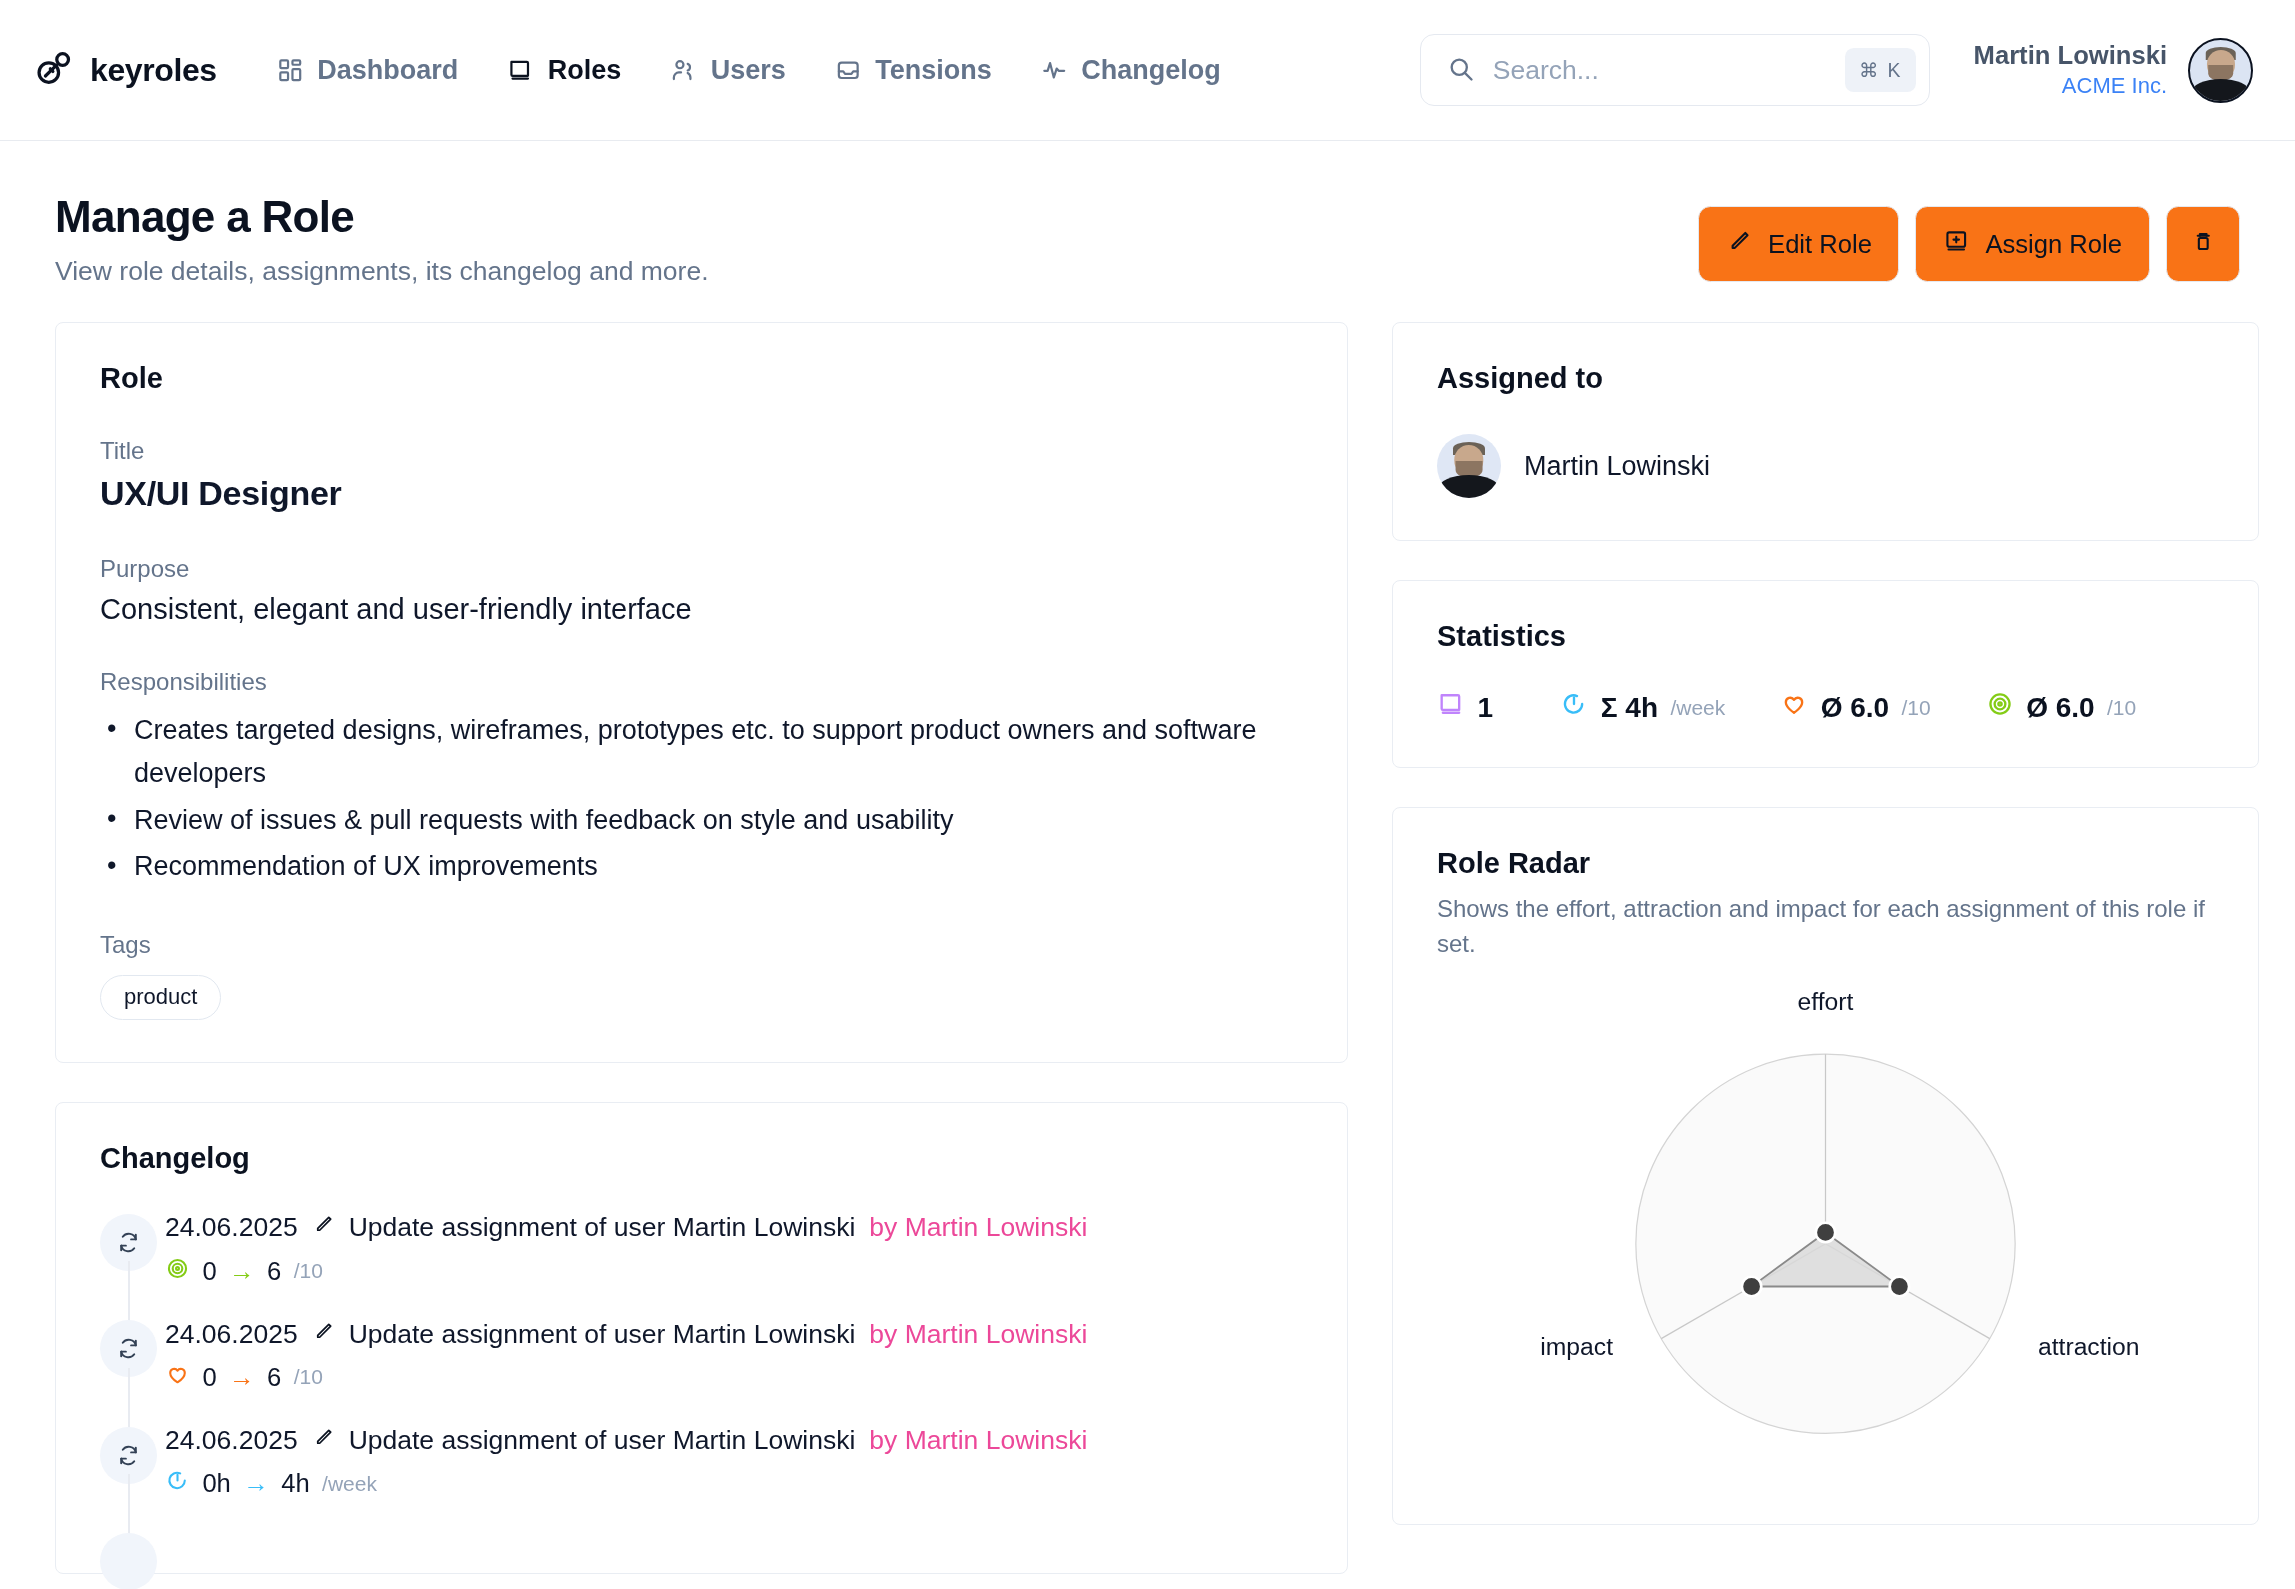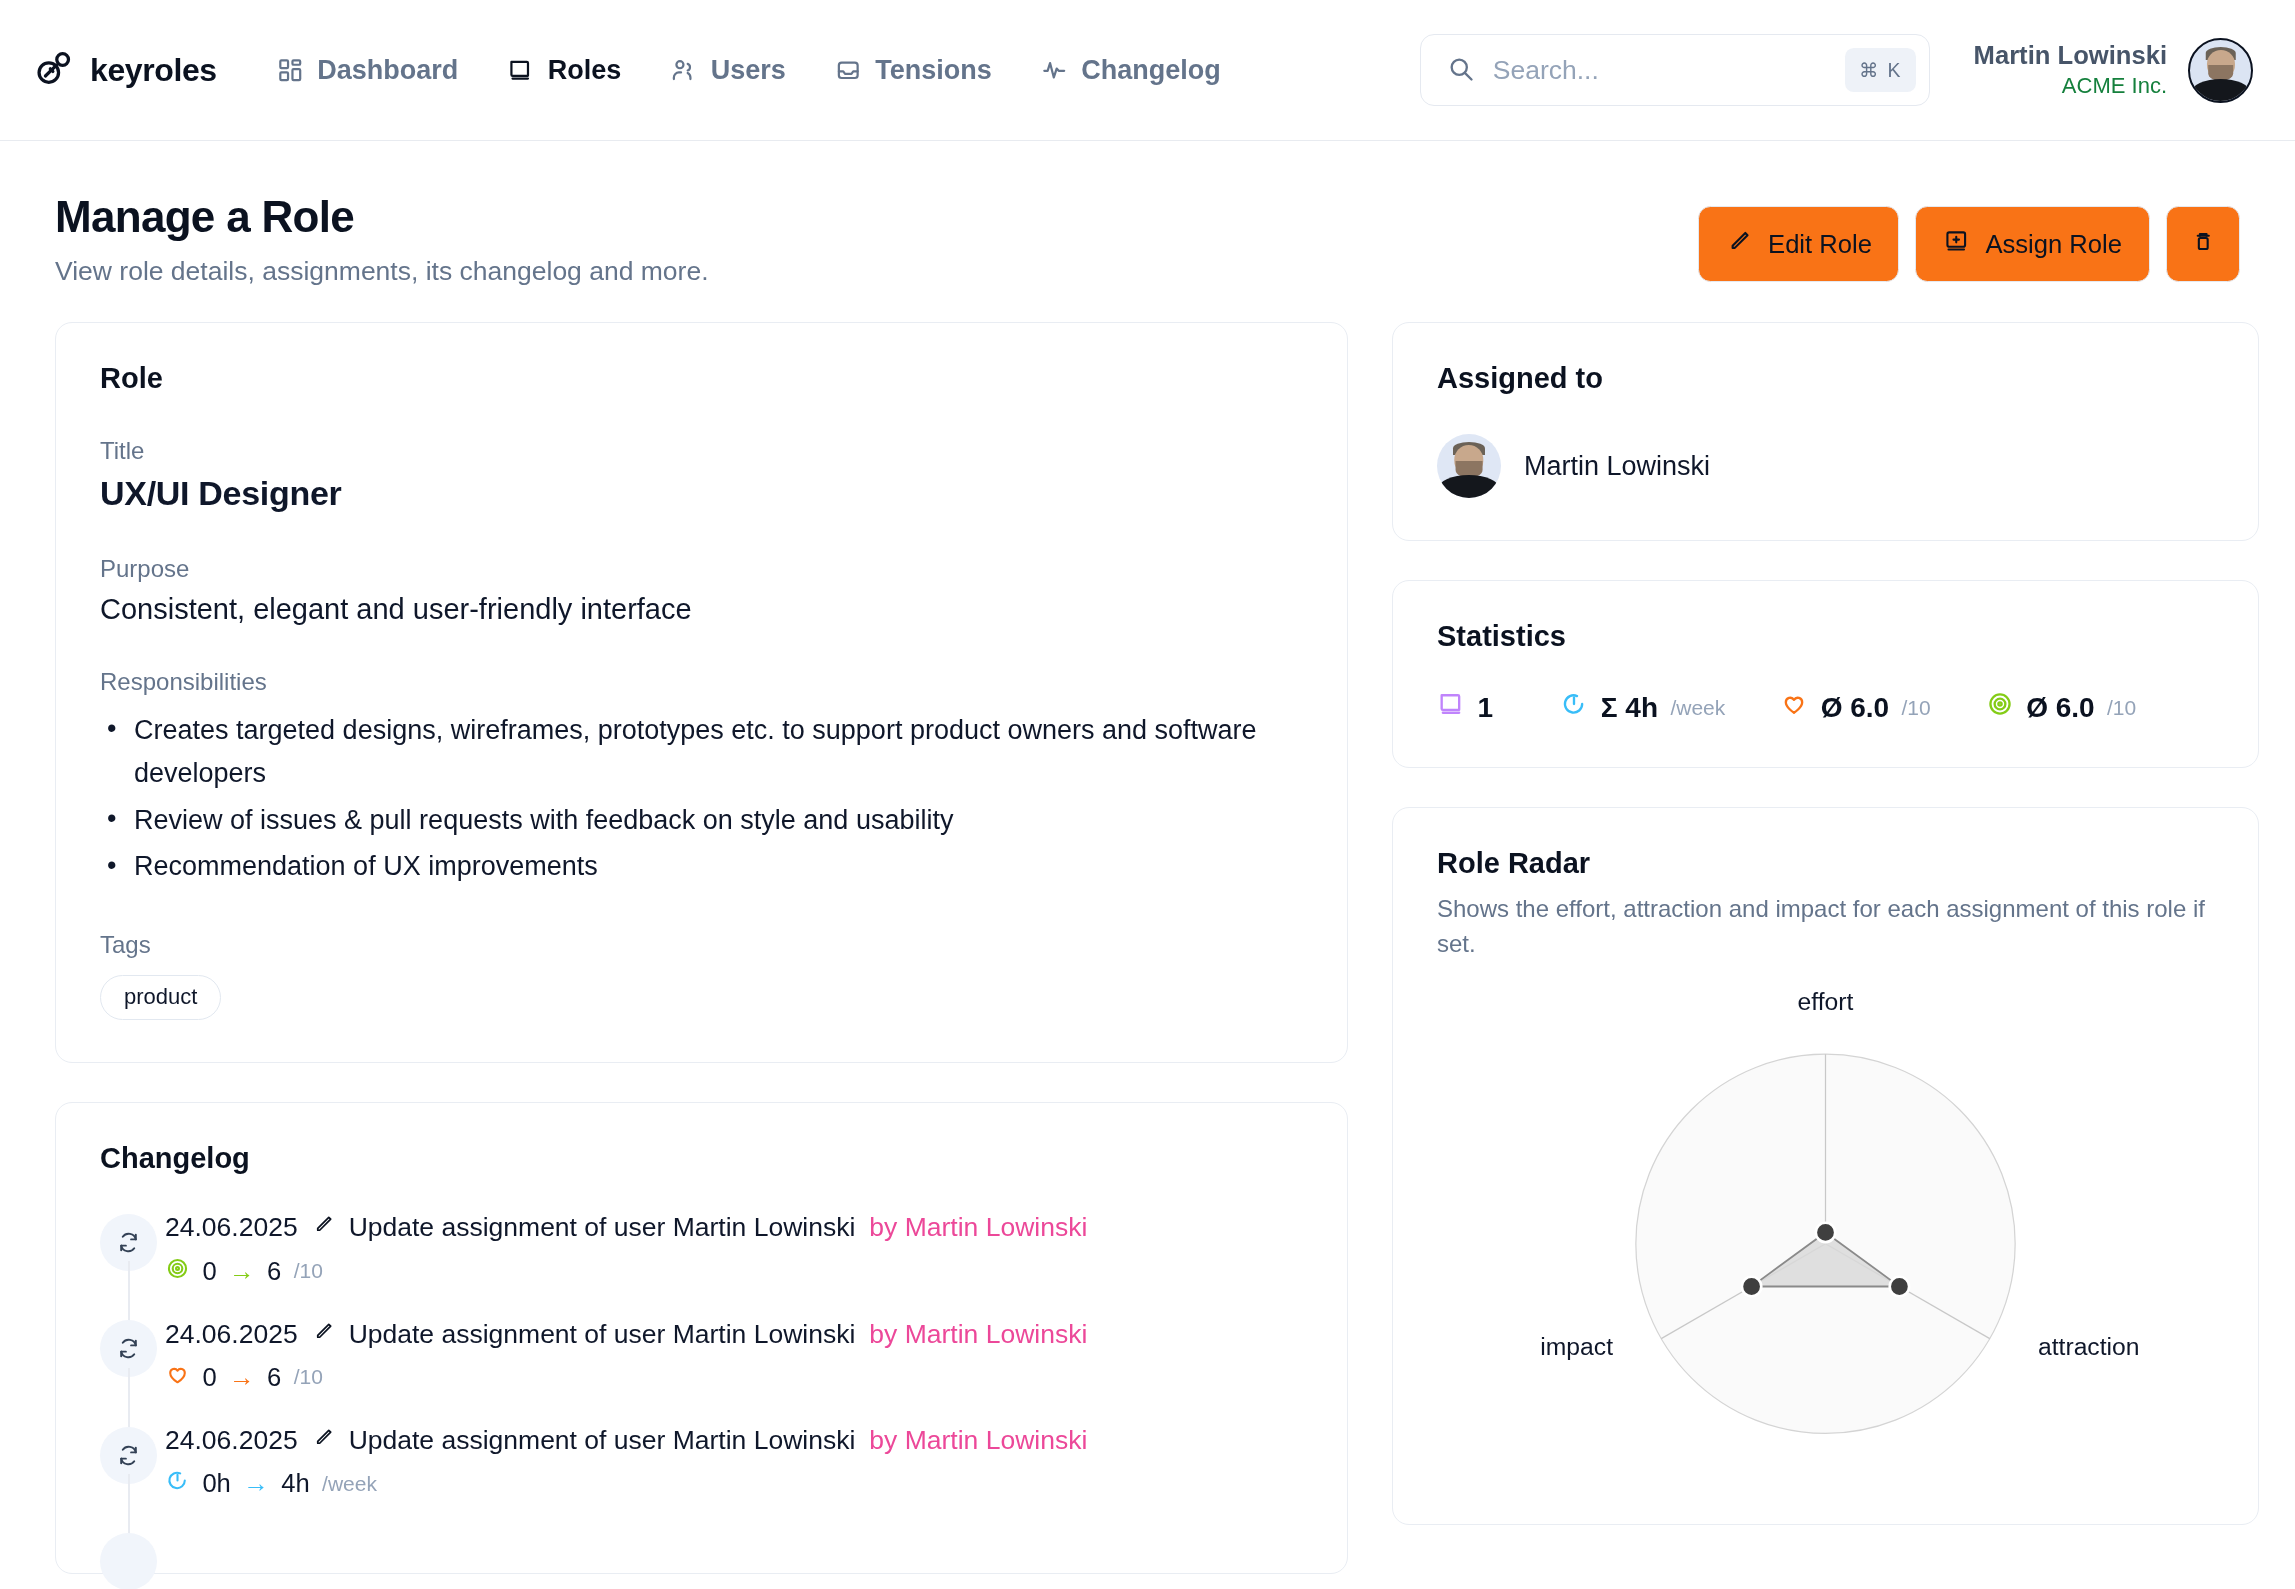--- a/index.html
+++ b/index.html
@@ -44,21 +44,21 @@
   .search-ph { flex: 1; font-size: 26.5px; color: #94a3b8; }
   .kbd {
     background: #eef2f8; border-radius: 8.8px;
     font-size: 19.4px; color: #64748b;
     padding: 10.6px 14px; letter-spacing: 1.8px;
   }
 
   .userblock { display: flex; align-items: center; gap: 21px; }
   .usertext { text-align: right; line-height: 1.25; }
   .user-name { font-size: 25.6px; font-weight: 700; color: #475569; }
-  .user-org { font-size: 22px; color: #15803d; }
+  .user-org { font-size: 22px; color: #3b82f6; }
 
   
   .avatar {
     border-radius: 50%;
     background: #dbe4f3;
     position: relative; overflow: hidden; flex: none;
     border: 2.6px solid #0b1220;
   }
   .avatar.plain { border: none; background: #dfe7f5; }
   .avatar .head {
@@ -102,21 +102,21 @@
 
   
   .grid {
     display: grid;
     grid-template-columns: 1293px 1fr;
     gap: 44px;
     padding: 35px 55px 0 55px;
     align-items: start;
   }
   .card {
-    border: 0.9px solid #e9edf3; border-radius: 17px;
+    border: 0.9px solid #e9edf3; border-radius: 8px;
     background: #fff; padding: 39px 44px 42px 44px;
   }
   .card-title { font-size: 29px; font-weight: 700; color: #0b1220; }
 
   .field-label { font-size: 24px; color: #64748b; margin-top: 42px; }
   .field-strong { font-size: 34px; font-weight: 700; margin-top: 8.8px; letter-spacing: -0.3px; }
   .field-value { font-size: 29px; margin-top: 10.6px; color: #0f172a; }
 
   ul.resp { list-style: none; margin-top: 12.4px; }
   ul.resp li {

